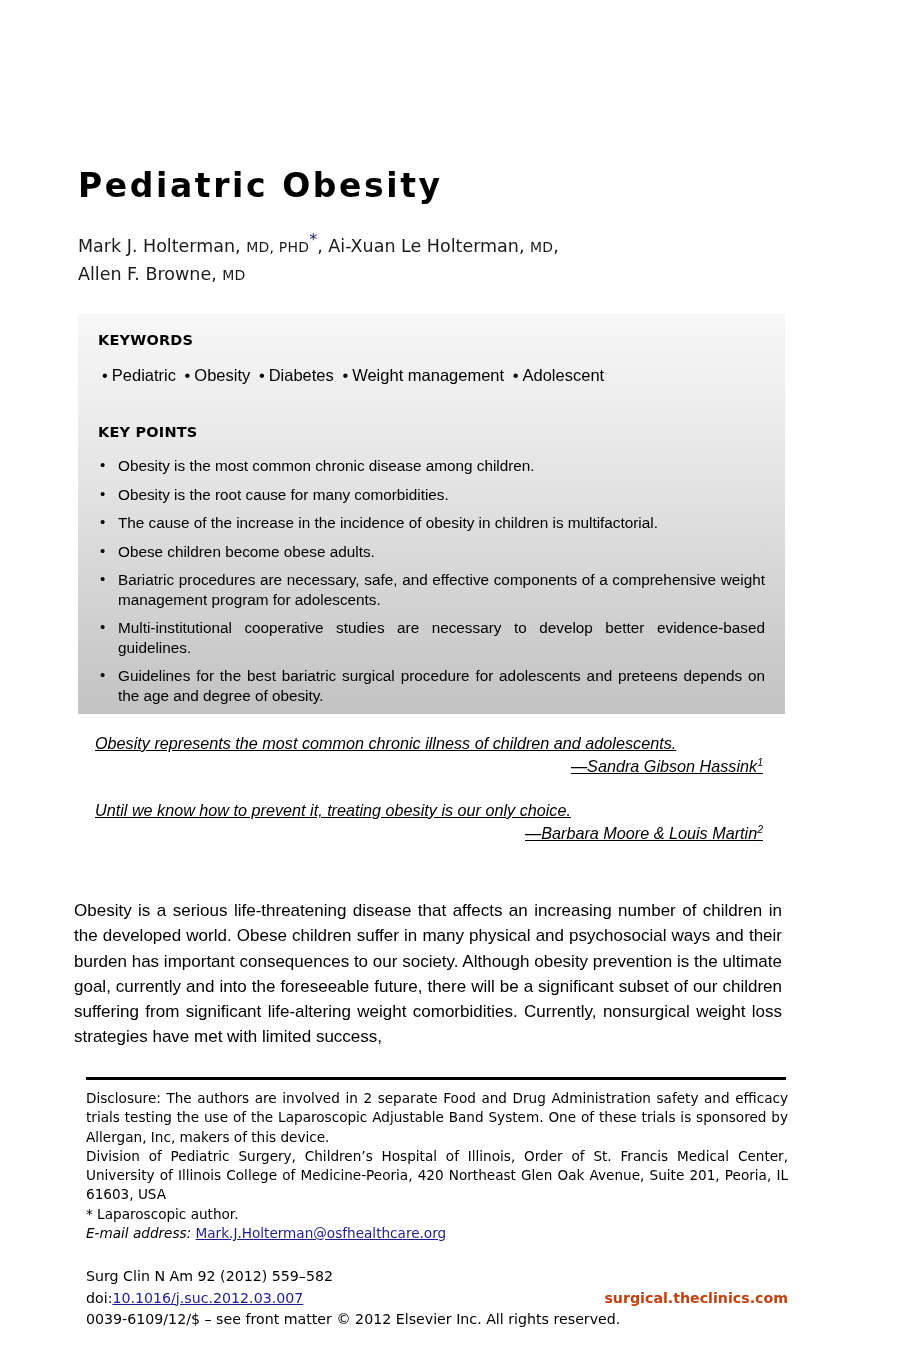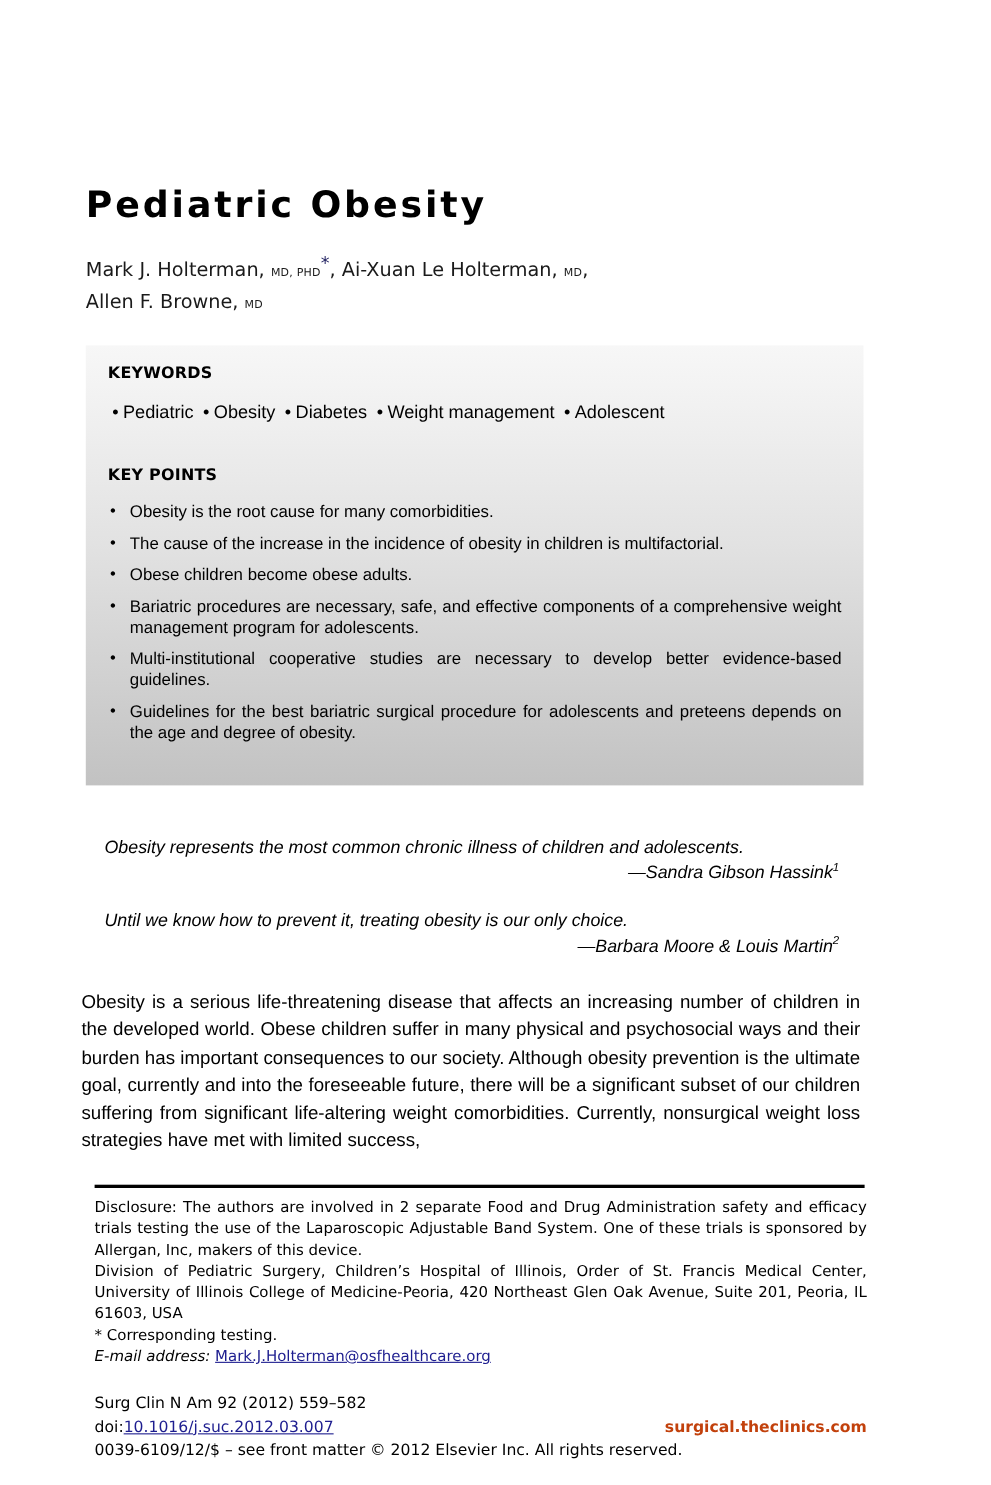--- a/index.html
+++ b/index.html
@@ -44,21 +44,21 @@
     left: 78px;
     top: 185px;
     width: 720px;
     font-family: "DejaVu Sans", sans-serif;
     font-size: 17.5px;
     line-height: 27px;
     color: #1a1a1a;
     font-weight: 400;
   }
   .authors .deg {
-    font-size: 10px;
+    font-size: 14px;
     letter-spacing: 0.2px;
     text-transform: uppercase;
   }
   .authors .star {
     color: #202060;
     font-size: 16px;
     vertical-align: super;
     line-height: 0;
   }
 
@@ -114,22 +114,23 @@
     left: 2px;
     top: -1px;
     font-size: 15px;
     line-height: 19.5px;
   }
 
   
   .epigraphs {
     position: absolute;
     left: 95px;
-    top: 711px;
+    top: 684px;
     width: 668px;
+    text-decoration: underline;
   }
   .epi {
     font-style: italic;
     font-size: 16.2px;
     line-height: 22px;
     color: #000;
     margin-bottom: 22px;
   }
   .epi .attrib {
     display: block;
@@ -229,20 +230,21 @@
       <span class="kdot">•</span><span>Pediatric</span>
       <span class="kdot">•</span><span>Obesity</span>
       <span class="kdot">•</span><span>Diabetes</span>
       <span class="kdot">•</span><span>Weight management</span>
       <span class="kdot">•</span><span>Adolescent</span>
     </p>
 
     <div class="kb-head second">KEY POINTS</div>
 
     <ul class="kp-list">
+      <li>Obesity is the most common chronic disease among children.</li>
       <li>Obesity is the root cause for many comorbidities.</li>
       <li>The cause of the increase in the incidence of obesity in children is multifactorial.</li>
       <li>Obese children become obese adults.</li>
       <li>Bariatric procedures are necessary, safe, and effective components of a comprehensive weight management program for adolescents.</li>
       <li>Multi-institutional cooperative studies are necessary to develop better evidence-based guidelines.</li>
       <li>Guidelines for the best bariatric surgical procedure for adolescents and preteens depends on the age and degree of obesity.</li>
     </ul>
   </section>
 
   <div class="epigraphs">
@@ -256,21 +258,21 @@
     </div>
   </div>
 
   <p class="body-par">Obesity is a serious life-threatening disease that affects an increasing number of children in the developed world. Obese children suffer in many physical and psychosocial ways and their burden has important consequences to our society. Although obesity prevention is the ultimate goal, currently and into the foreseeable future, there will be a significant subset of our children suffering from significant life-altering weight comorbidities. Currently, nonsurgical weight loss strategies have met with limited success,</p>
 
   <div class="foot-rule"></div>
 
   <div class="footnotes">
     <p class="fn-block">Disclosure: The authors are involved in 2 separate Food and Drug Administration safety and efficacy trials testing the use of the Laparoscopic Adjustable Band System. One of these trials is sponsored by Allergan, Inc, makers of this device.</p>
     <p class="fn-block">Division of Pediatric Surgery, Children’s Hospital of Illinois, Order of St. Francis Medical Center, University of Illinois College of Medicine-Peoria, 420 Northeast Glen Oak Avenue, Suite 201, Peoria, IL 61603, USA</p>
-    <p class="fn-block fn-plain">* Corresponding testing.</p>
+    <p class="fn-block fn-plain">* Laparoscopic author.</p>
     <p class="fn-block fn-plain">
       <span class="fn-email-label">E-mail address:</span>
       <a class="link" href="#">Mark.J.Holterman@osfhealthcare.org</a>
     </p>
   </div>
 
   <div class="citation">
     <div class="cit-row">
       <span>Surg Clin N Am 92 (2012) 559–582</span>
     </div>

